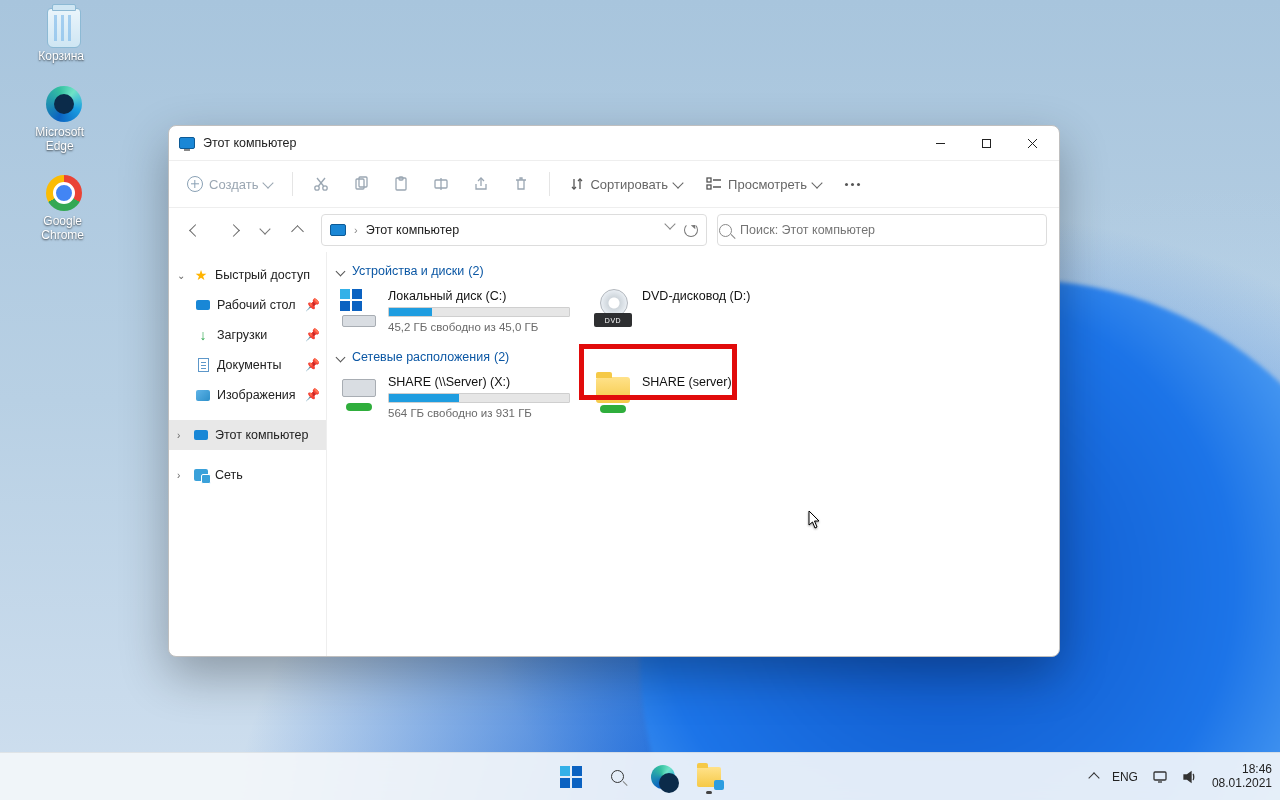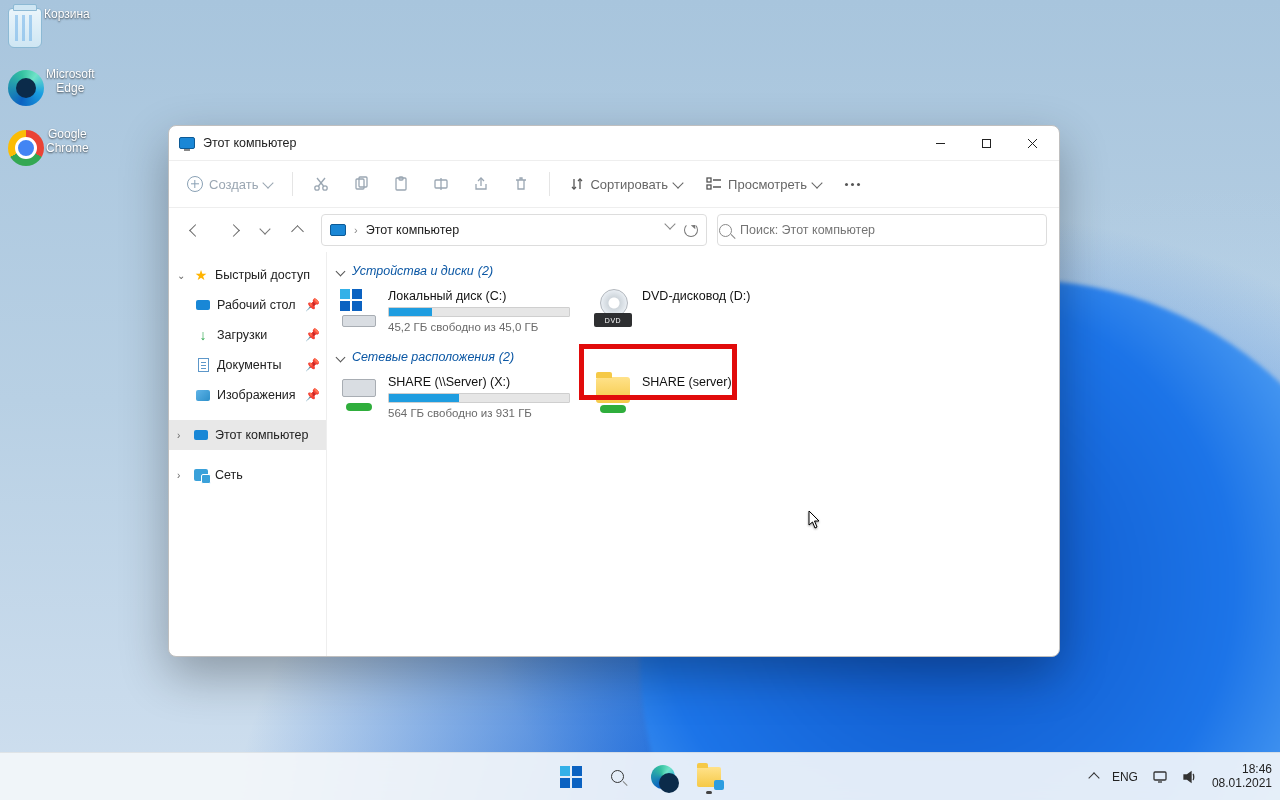--- a/index.html
+++ b/index.html
@@ -19,21 +19,21 @@
   background:radial-gradient(circle at 40% 40%, #0e56c7 0%, #1c74e8 45%, #5aa8f5 70%, #bcd9f4 100%);
   filter:blur(2px);
 }
 .wallpaper::before{
   content:"";position:absolute;right:240px;bottom:-60px;width:380px;height:380px;border-radius:50%;
   background:radial-gradient(circle at 50% 40%, #ffffff 0%, #d7e8f7 40%, transparent 72%);
 }
 
 
 .desktop-icons { position: absolute; top: 8px; left: 8px; display: flex; flex-direction: column; gap: 20px; }
-.desk-icon { width: 76px; display: flex; flex-direction: row; align-items: flex-start; gap: 2px; cursor:pointer;}
+.desk-icon { width: 76px; display: flex; flex-direction: column; align-items: flex-end; gap: 2px; cursor:pointer;}
 .desk-icon .ic { width: 40px; height: 40px; display:flex;align-items:center;justify-content:center; }
 .desk-icon .lbl { color:#fff; font-size:12px; text-align:center; text-shadow:0 1px 2px rgba(0,0,0,.7); line-height:1.15;}
 .recycle { width:34px;height:40px;background:linear-gradient(180deg,#eaf5fb,#cfe6f3);border-radius:4px 4px 6px 6px;border:1px solid #8cb9d4;position:relative;}
 .recycle::before{content:"";position:absolute;top:-5px;left:4px;right:4px;height:5px;background:#cfe6f3;border:1px solid #8cb9d4;border-radius:2px 2px 0 0;}
 .recycle::after{content:"";position:absolute;inset:6px 6px 6px 6px;background:repeating-linear-gradient(90deg,#6fb1e8 0 3px,transparent 3px 7px);opacity:.55;}
 .edge-ic{width:36px;height:36px;border-radius:50%;background:conic-gradient(from 200deg,#0b62c1,#34c1a0 40%,#6fe3c7 55%,#1a9ee1 75%,#0b62c1);}
 .edge-ic::after{content:"";display:block;width:20px;height:20px;border-radius:50%;background:#0b2b4a;margin:8px;}
 .chrome-ic{width:36px;height:36px;border-radius:50%;background:conic-gradient(#ea4335 0 120deg,#34a853 120deg 240deg,#fbbc05 240deg 360deg);display:flex;align-items:center;justify-content:center;}
 .chrome-ic::after{content:"";width:16px;height:16px;border-radius:50%;background:#4285f4;border:3px solid #fff;}
 
@@ -84,21 +84,21 @@
 .star{color:#ffb400;font-size:14px;}
 .deskic{width:14px;height:10px;background:#1987d6;border-radius:2px;}
 .dlic{color:#2fa84f;font-size:14px;font-weight:bold;}
 .docic{width:11px;height:14px;background:#fff;border:1px solid #5d97c9;position:relative;}
 .docic::before{content:"";position:absolute;left:2px;right:2px;top:3px;height:1px;background:#5d97c9;box-shadow:0 3px 0 #5d97c9,0 6px 0 #5d97c9;}
 .imgic{width:14px;height:11px;background:linear-gradient(135deg,#5fb4e8,#2d8fc9);border-radius:2px;}
 .netic{width:14px;height:12px;background:#3aa1da;border-radius:2px;position:relative;}
 .netic::after{content:"";position:absolute;right:-3px;bottom:-3px;width:8px;height:8px;background:#3aa1da;border-radius:2px;border:1px solid #fff;}
 
 .content{flex:1;padding:6px 10px 10px;overflow:auto;font-size:12.5px;color:#222;position:relative;}
-.group-hdr{color:#0b57a4;margin:6px 0 8px;display:flex;align-items:center;gap:4px;cursor:pointer;font-style:italic;}
+.group-hdr{color:#0b57a4;margin:6px 0 8px;display:flex;align-items:center;gap:4px;cursor:pointer;}
 .group-hdr .gch{width:7px;height:7px;border-right:1.3px solid #555;border-bottom:1.3px solid #555;transform:rotate(45deg);margin:0 4px 0 0;}
 .items-row{display:flex;gap:18px;flex-wrap:wrap;margin-bottom:14px;}
 .item{width:236px;display:flex;gap:10px;align-items:flex-start;cursor:pointer;padding:3px;border-radius:3px;}
 .item .big-ic{width:38px;height:38px;flex:none;}
 .item .info{flex:1;min-width:0;}
 .item .name{color:#111;margin-bottom:4px;}
 .item .sub{color:#6a6a6a;font-size:11.5px;}
 .bar{height:10px;background:#e6e6e6;border:1px solid #cfcfcf;border-radius:1px;margin:4px 0 4px;position:relative;overflow:hidden;}
 .bar>span{position:absolute;left:0;top:0;bottom:0;background:#1e9de0;}
 .disk-ic{width:38px;height:38px;position:relative;}

